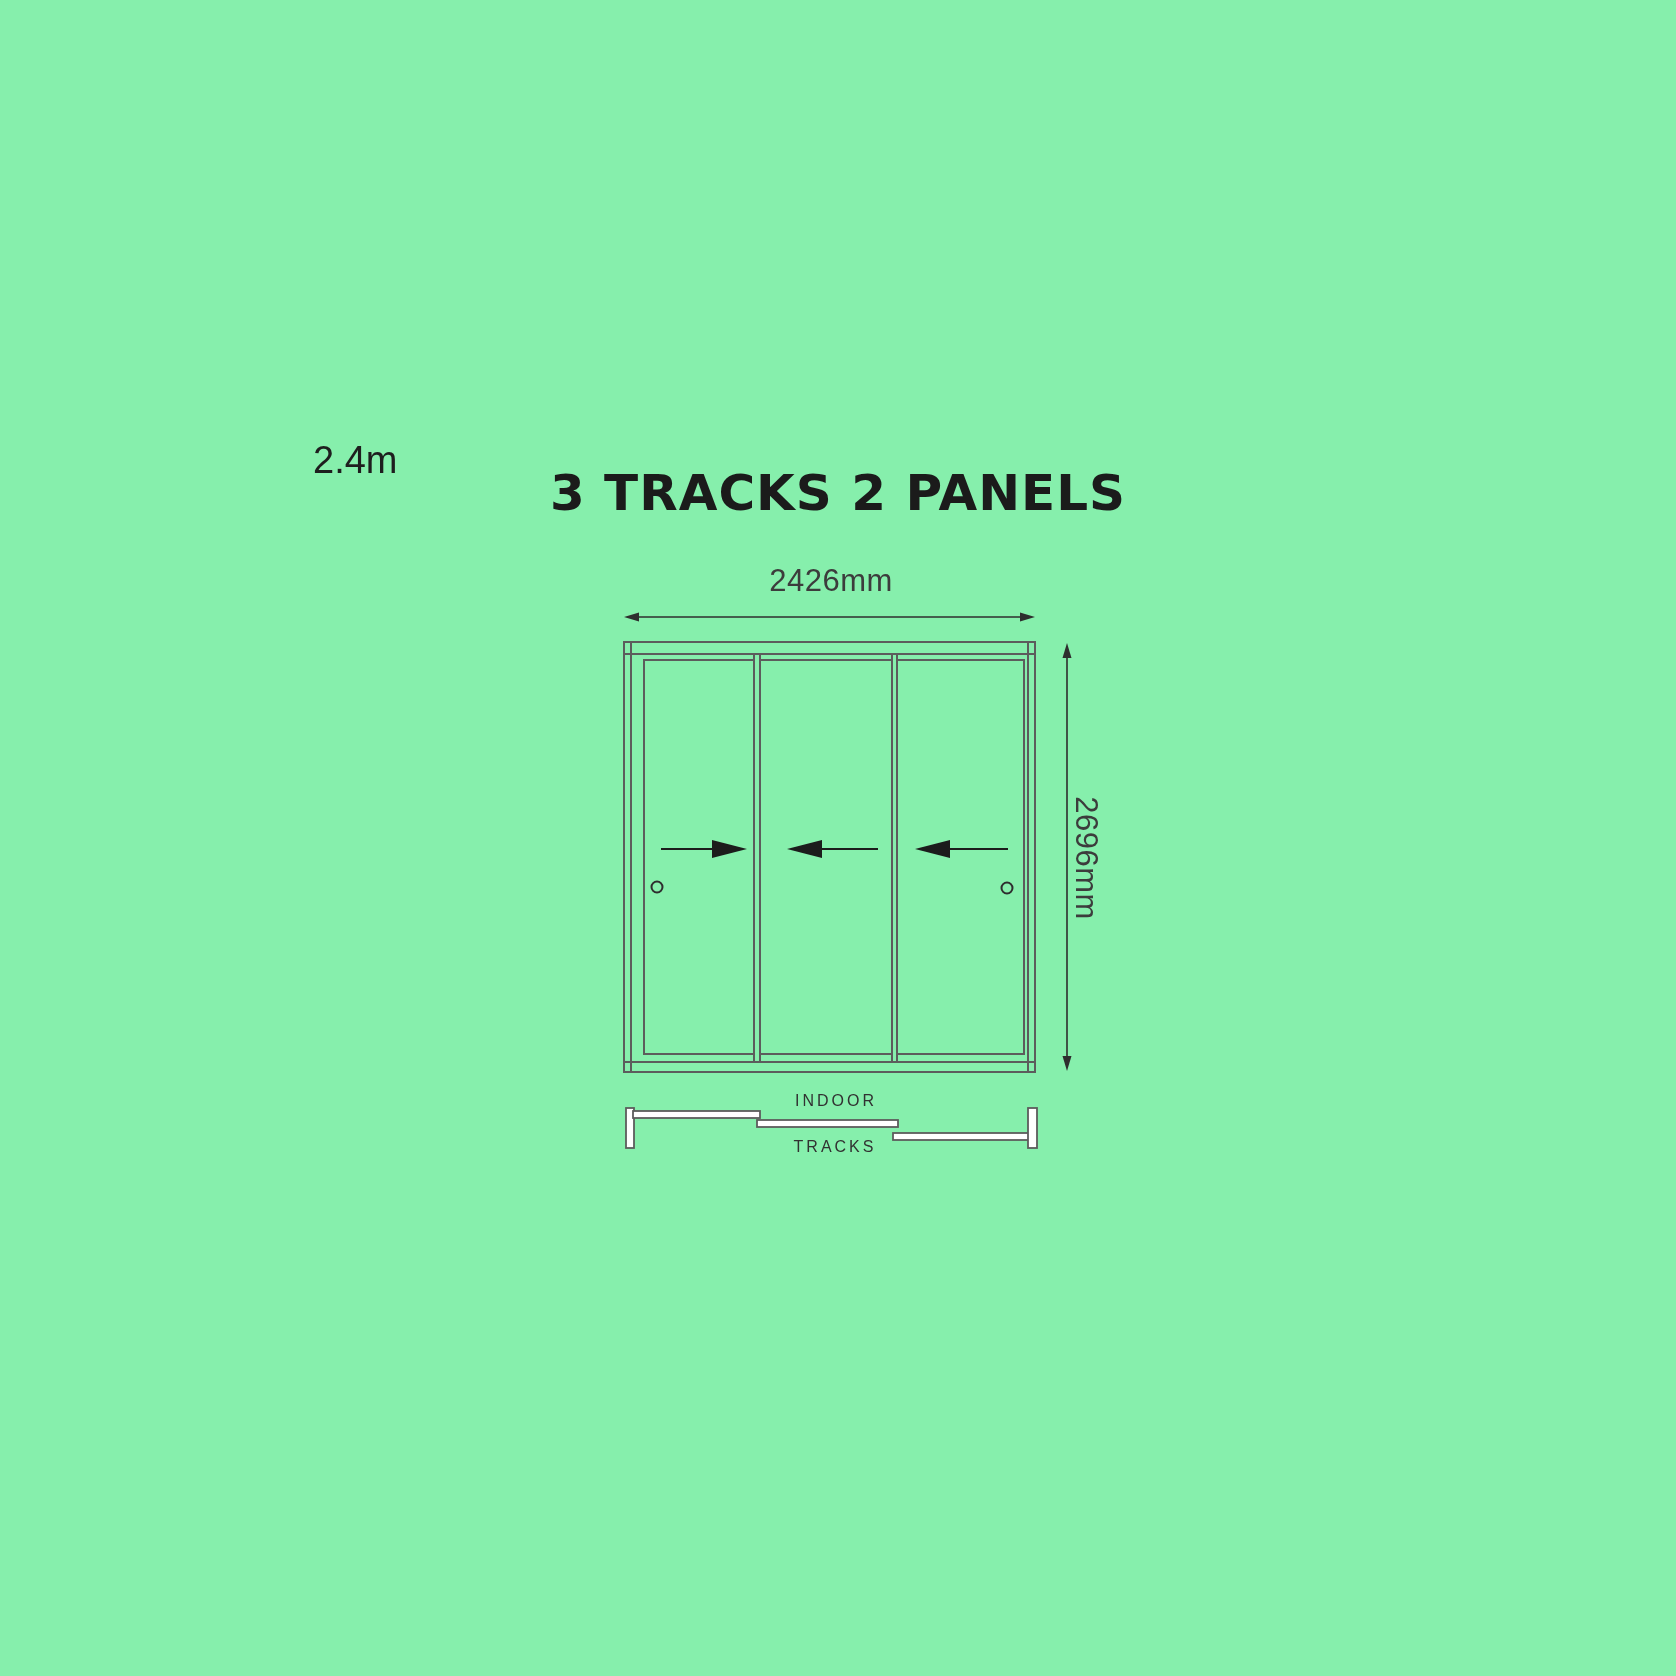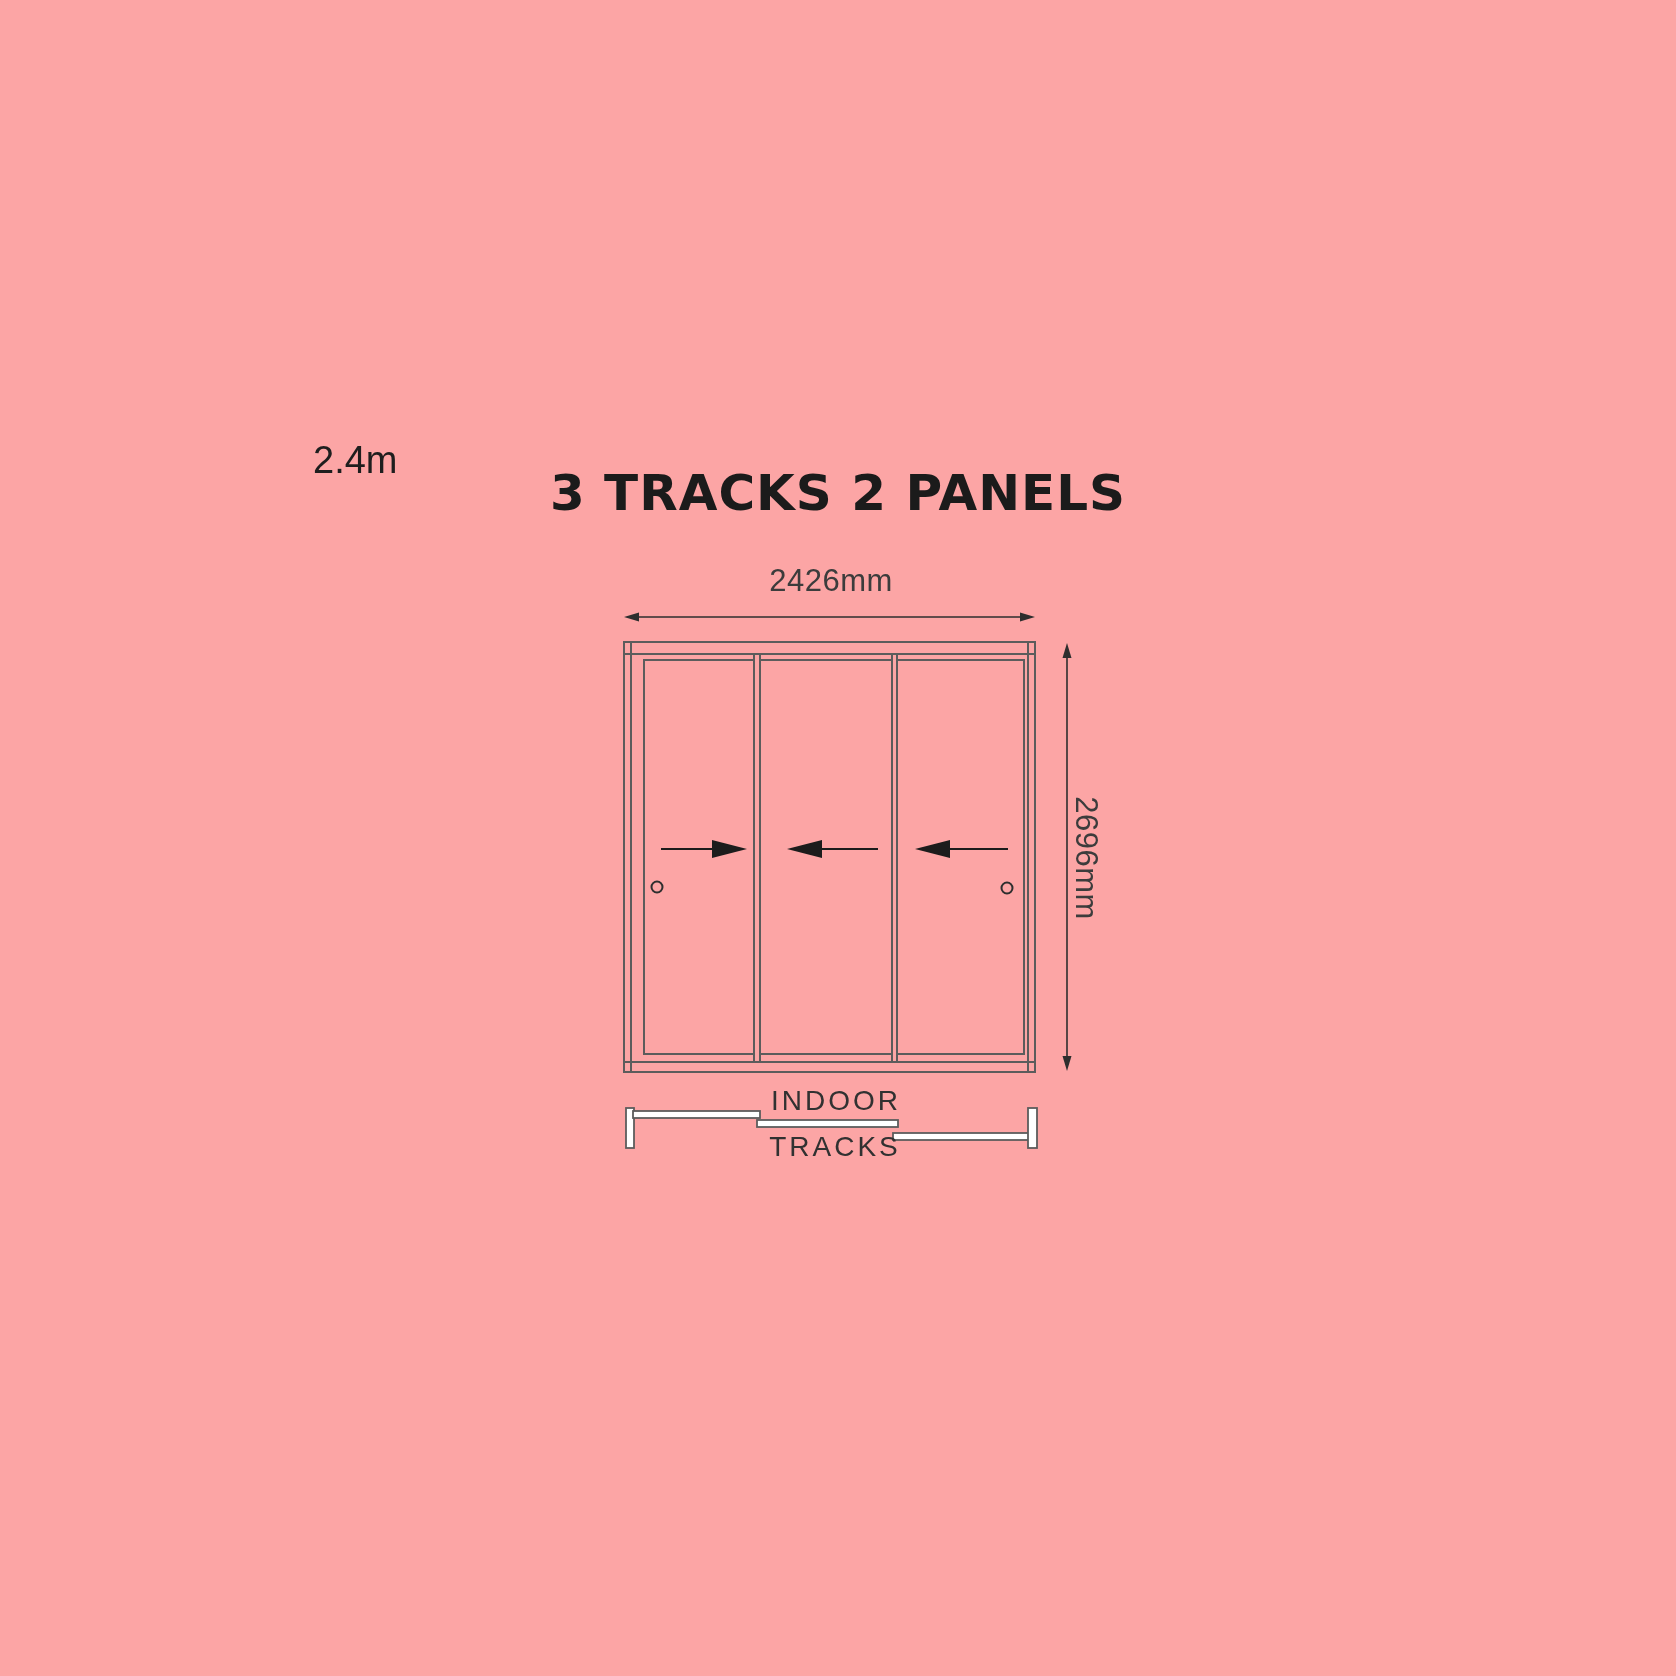--- a/index.html
+++ b/index.html
@@ -1,20 +1,20 @@
 <!DOCTYPE html>
 <html><head>
 <meta charset="utf-8">
 <style>
   html, body { margin: 0; padding: 0; background: #ffffff; }
   .canvas {
     position: relative;
     width: 1676px;
     height: 1676px;
-    background: #fca5a5;
+    background: #86efac;
     font-family: "Liberation Sans", sans-serif;
     overflow: hidden;
   }
   .drawing-svg { position: absolute; left: 0; top: 0; }
   .txt { position: absolute; white-space: nowrap; line-height: 1; }
   .size-label {
     left: 313px; top: 441px;
     font-size: 38px; font-weight: 400; color: #1e1e1e;
   }
   .title {
@@ -23,21 +23,21 @@
     font-size: 50px; font-weight: 800; letter-spacing: 1px;
     color: #1b1b1b;
     font-family: "DejaVu Sans", "Liberation Sans", sans-serif;
   }
   .dim-text {
     font-size: 31px; font-weight: 400; color: #3c3c3c; letter-spacing: 0.5px;
   }
   .dim-w { left: 831px; top: 580px; transform: translate(-50%, -50%); }
   .dim-h { left: 1086px; top: 858px; transform: translate(-50%, -50%) rotate(90deg); }
   .plan-label {
-    font-size: 28px; font-weight: 400; color: #313131; letter-spacing: 3px;
+    font-size: 16px; font-weight: 400; color: #313131; letter-spacing: 3px;
   }
   .indoor  { left: 836px; top: 1101px; transform: translate(-50%, -50%); }
   .outdoor { left: 835px; top: 1147px; transform: translate(-50%, -50%); }
 </style>
 </head>
 <body>
 
 <div class="canvas">
 
   <svg class="drawing-svg" width="1676" height="1676" viewBox="0 0 1676 1676">

